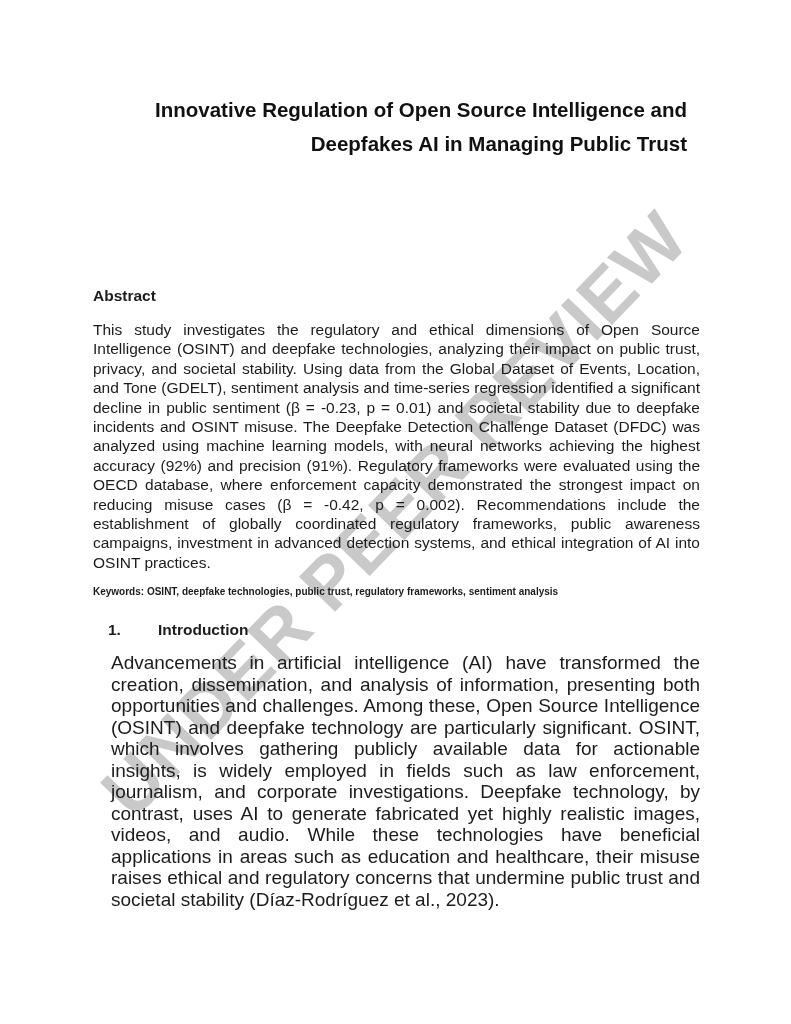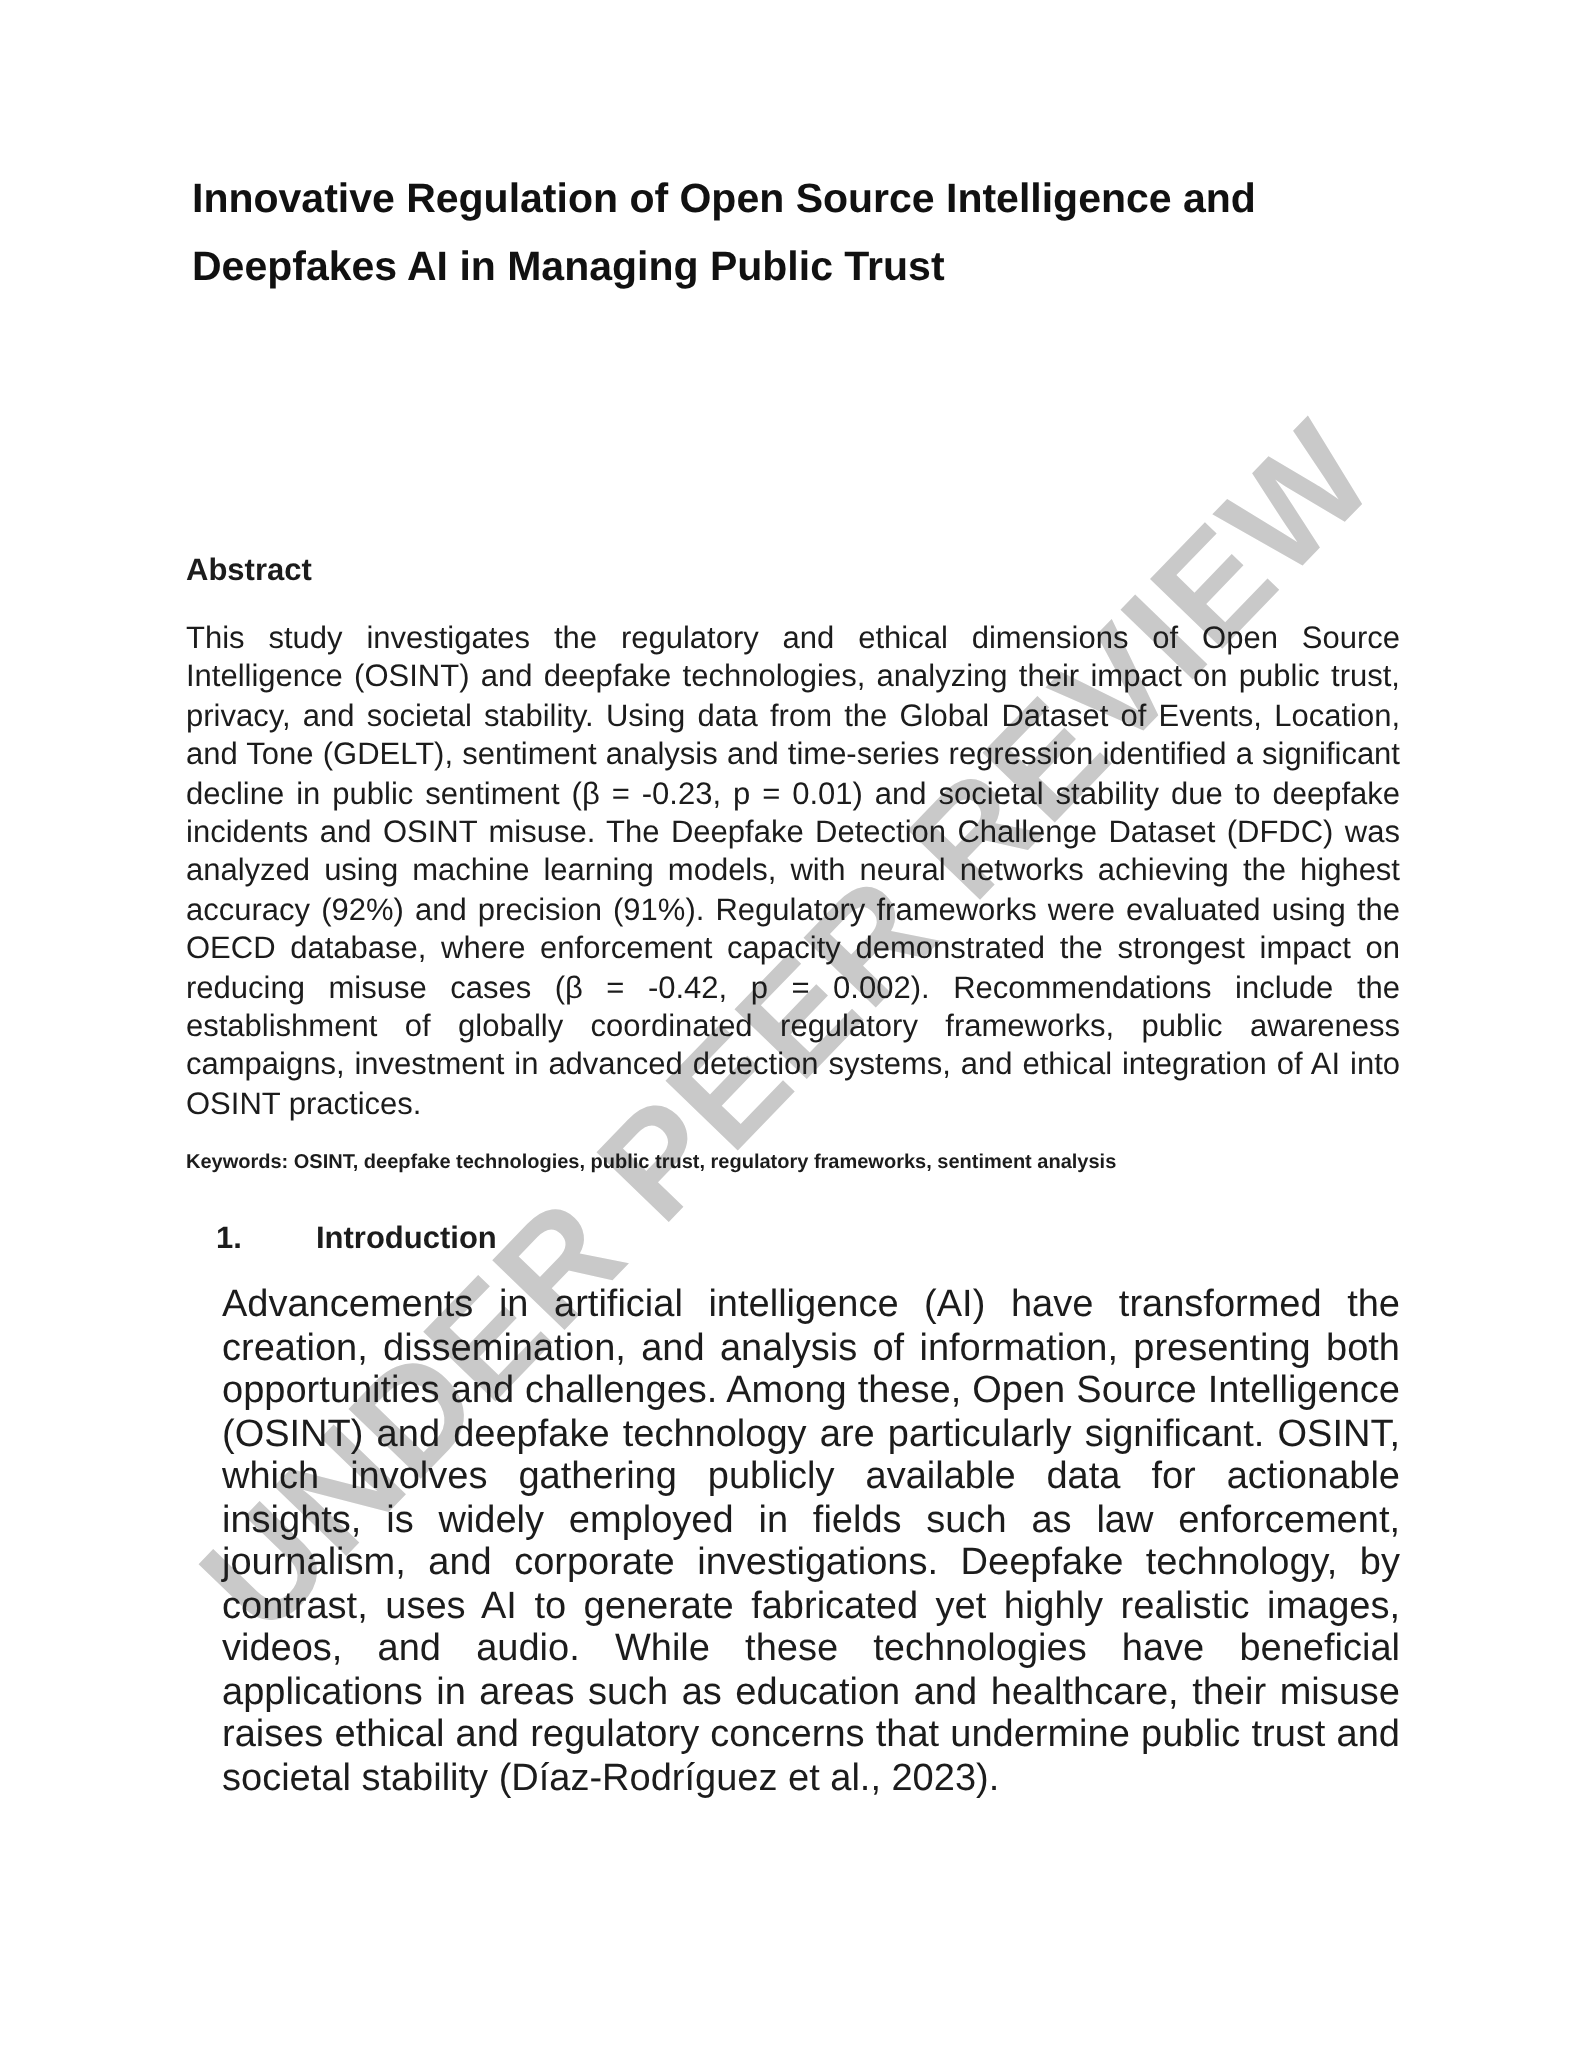--- a/index.html
+++ b/index.html
@@ -29,25 +29,25 @@
     white-space: nowrap;
     z-index: 0;
     user-select: none;
   }
   .content {
     position: relative;
     z-index: 1;
     padding: 80px 91px 0 93px;
   }
   .title {
-    margin: 3px;
+    margin: 13px;
     font-size: 20.5px;
     line-height: 34px;
     font-weight: 700;
-    text-align: left;
+    text-align: right;
     color: #111111;
   }
   .title-line { display: block; }
   .abstract-heading {
     margin: 124px 0 0 0;
     font-size: 15.5px;
     line-height: 21px;
     font-weight: 700;
   }
   .abstract-body {

